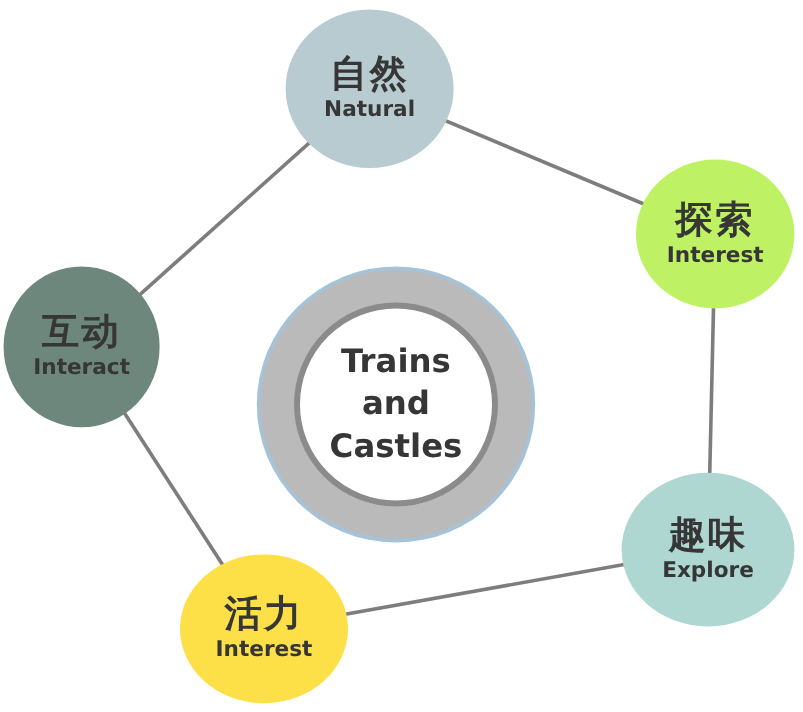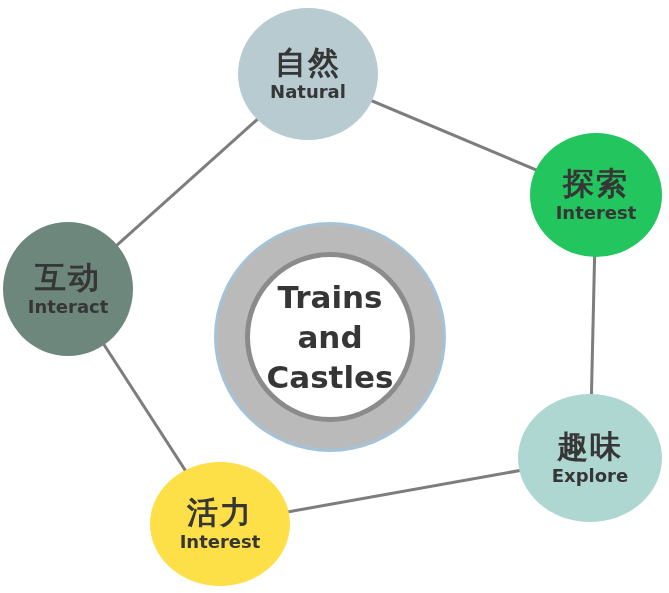--- a/index.html
+++ b/index.html
@@ -67,21 +67,21 @@
     border-radius: 50%;
     border: 5px solid #8b8b8b;
     background: #ffffff;
     display: flex;
     align-items: center;
     justify-content: center;
     text-align: center;
   }
   .hub-label {
     width: 150px;
-    font-size: 31px;
+    font-size: 27px;
     font-weight: 600;
     line-height: 1.3;
     color: #363636;
   }
 </style>
 </head>
 <body>
 
 <div class="stage">
 
@@ -91,21 +91,21 @@
       <line x1="590" y1="458" x2="220" y2="524" stroke="#7d7d7d" stroke-width="3"></line>
       <line x1="220" y1="524" x2="68" y2="289" stroke="#7d7d7d" stroke-width="3"></line>
       <line x1="68" y1="289" x2="308" y2="74" stroke="#7d7d7d" stroke-width="3"></line>
     </svg>
 
   <div class="node node-natural" style="background: rgb(183, 203, 209);">
     <span class="zh">自然</span>
     <span class="en">Natural</span>
   </div>
 
-  <div class="node node-explore" style="background: #22c55e;">
+  <div class="node node-explore" style="background: #bef264;">
     <span class="zh">探索</span>
     <span class="en">Interest</span>
   </div>
 
   <div class="node node-interest" style="background: rgb(174, 215, 210);">
     <span class="zh">趣味</span>
     <span class="en">Explore</span>
   </div>
 
   <div class="node node-vitality" style="background: #fde047;">

